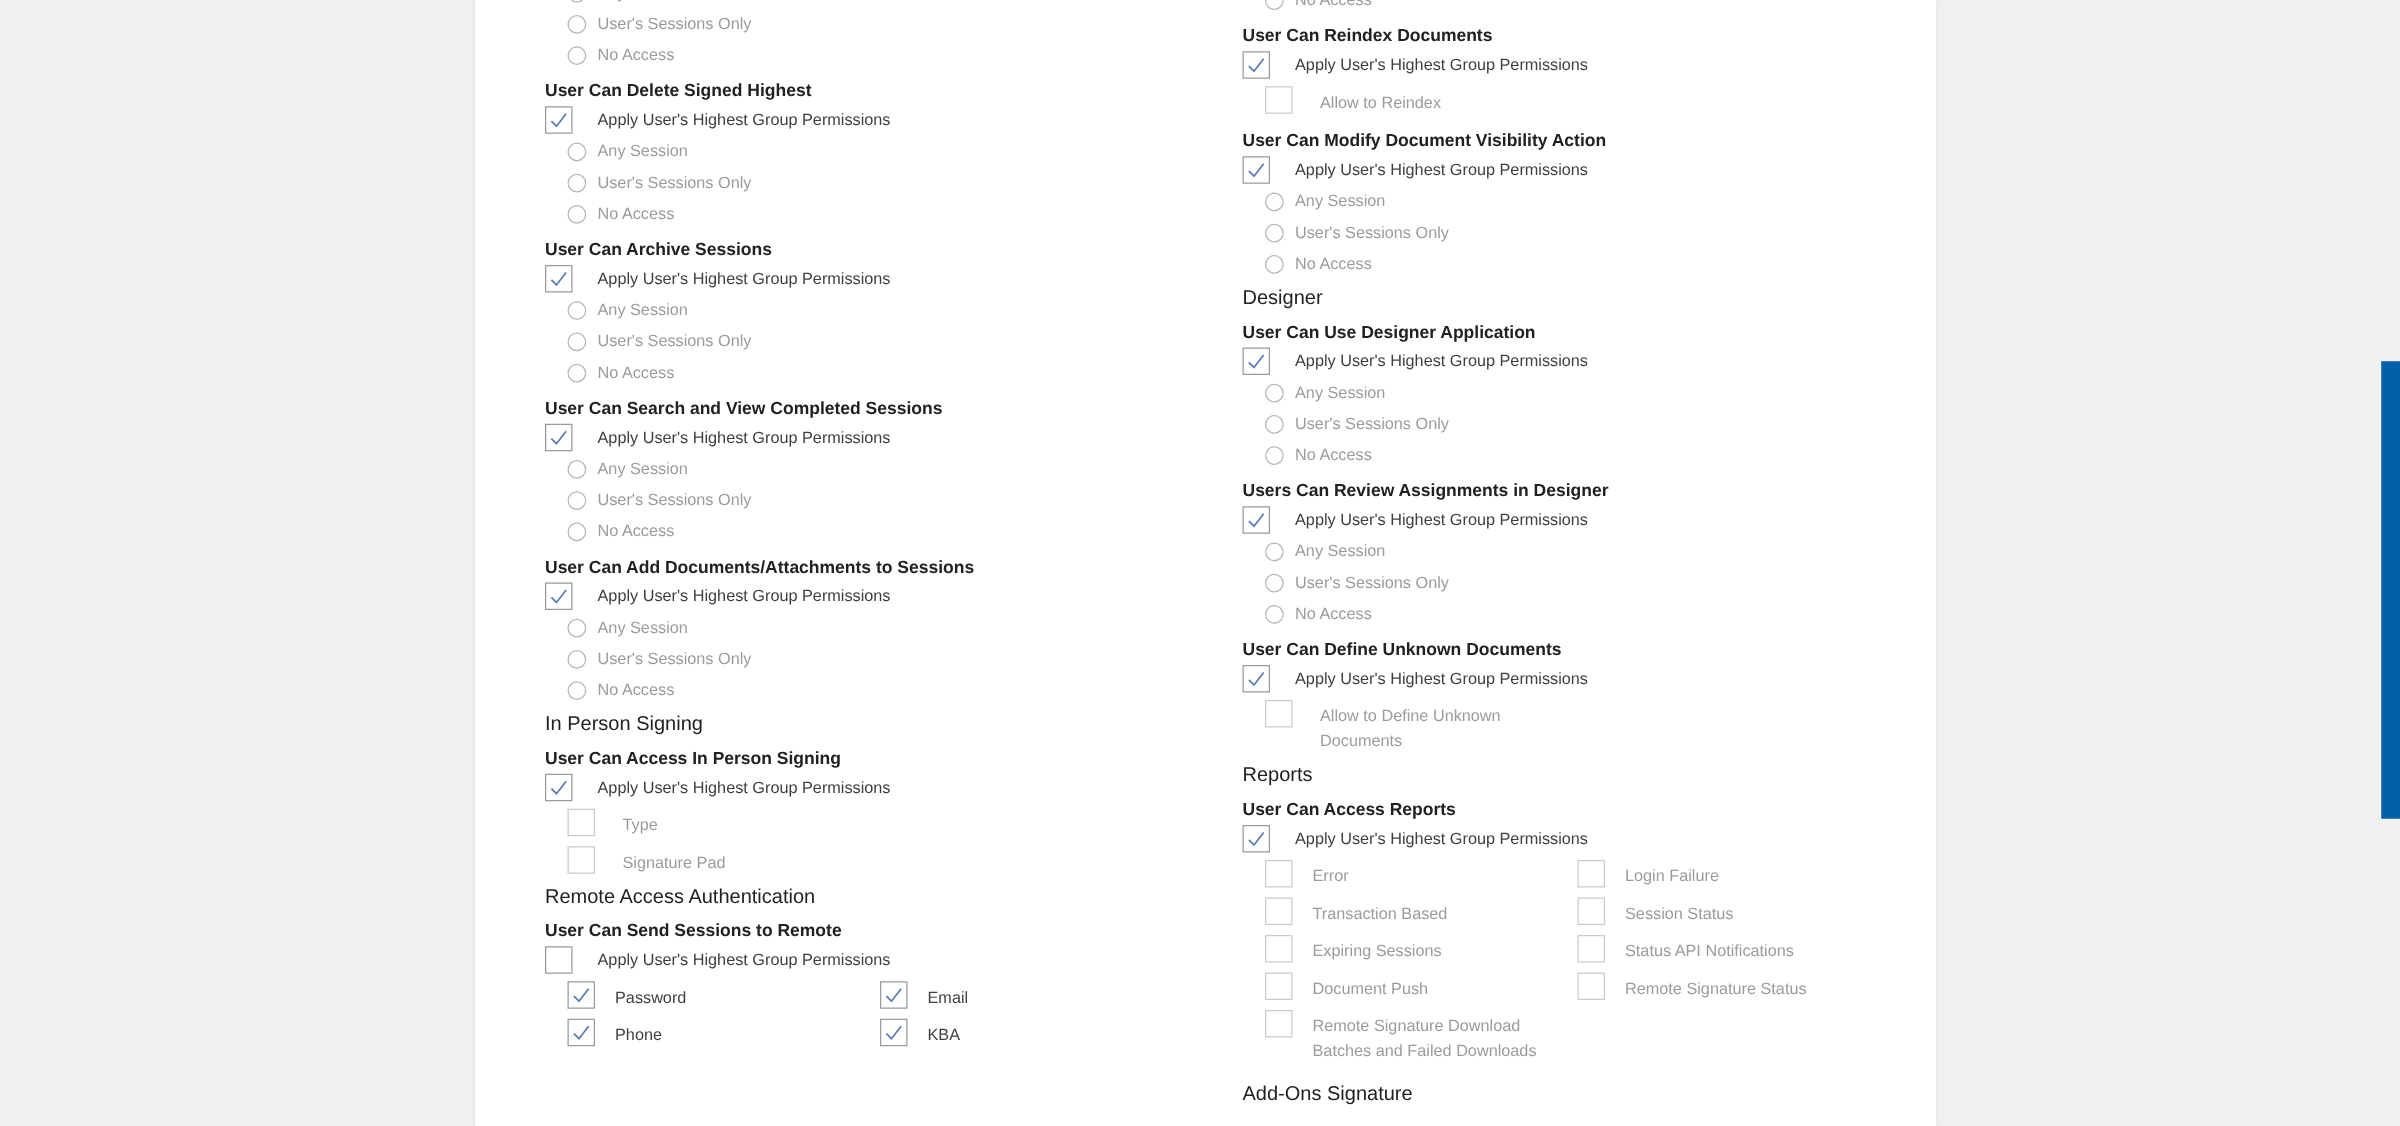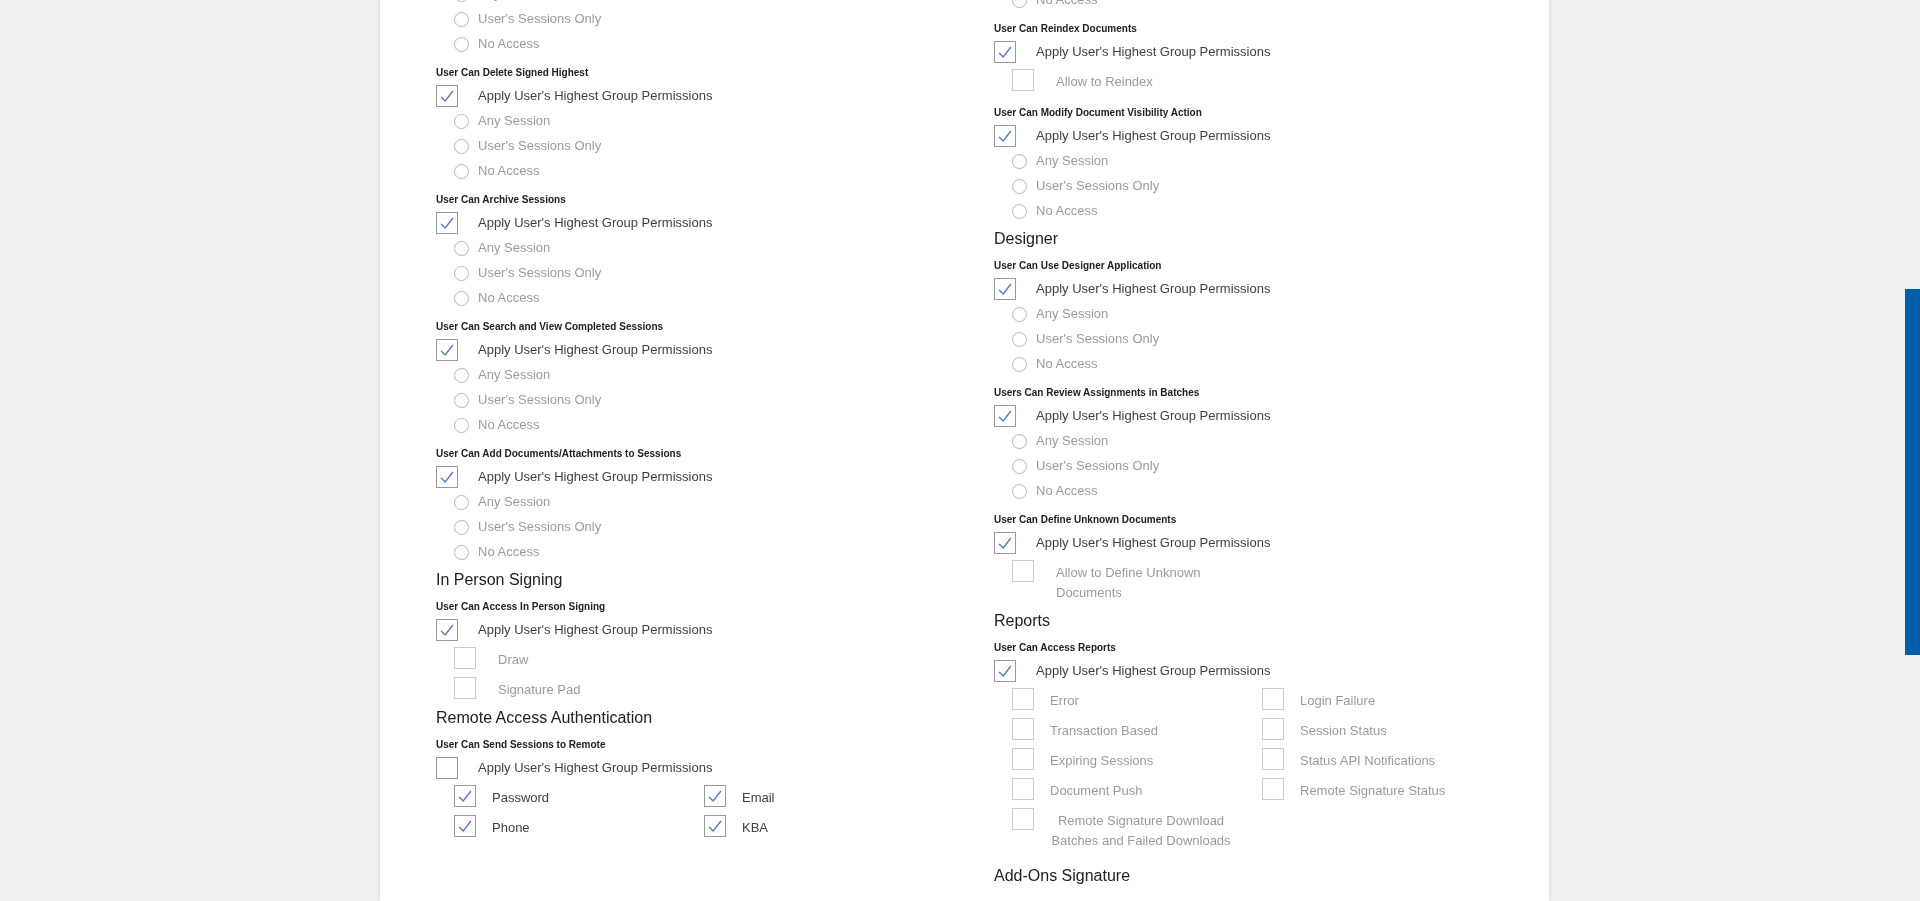--- a/index.html
+++ b/index.html
@@ -19,21 +19,21 @@
   .col { position:absolute; top:0; }
   .col-left  { left:56px;  width:520px; }
   .col-right { left:614px; width:540px; }
 
   .section {
     font-size:16px; font-weight:normal; color:var(--title,#212121);
     line-height:22px; margin-top:7px; margin-bottom:-5px;
   }
   .group { margin-top:12px; }
   .group-title {
-    font-size:10px; font-weight:bold; color:var(--title,#212121);
+    font-size:14px; font-weight:bold; color:var(--title,#212121);
     line-height:17px; margin-bottom:3px;
   }
   .row { display:flex; align-items:center; }
   .apply-row { min-height:24px; margin-bottom:5px;text-align:center; }
   .options { margin-top:0; }
   .opt-row { min-height:16px; margin-bottom:9px; padding-left:18px; }
   .cbopt-row { min-height:22px; margin-bottom:7px; padding-left:18px; align-items:flex-start; }
   .grid { display:flex; padding-left:18px; }
   .grid .grid-col { width:250px; }
   .grid .cbopt-row { padding-left:0; }
@@ -46,21 +46,21 @@
   .cb svg { display:block; width:100%; height:100%; }
   .radio {
     width:15px; height:15px; flex:0 0 15px;
     border:1px solid #b4b6b8; border-radius:50%; background:#fff;
   }
   .lbl { color:var(--label,#3f3f3f); line-height:16px; }
   .lbl.disabled { color:var(--dislabel,#9b9b9b); }
   .apply-row .lbl { margin-left:20px; }
   .opt-row .lbl { margin-left:9px; }
   .cbopt-row .lbl { margin-left:22px; padding-top:3px; line-height:20px; max-width:182px; }
-  .grid .cbopt-row .lbl { margin-left:16px;text-align:center; }
+  .grid .cbopt-row .lbl { margin-left:16px; }
 
   .scrollbar-thumb {
     position:absolute; left:1905px; top:289px; width:15px; height:366px;
     background:var(--scroll,#005fa9);
   }
 </style>
 </head>
 <body>
 
 <div class="panel">
@@ -186,21 +186,21 @@
           <span class="cb">
             <svg viewBox="0 0 22 22">
               <polyline points="4.5,12 9,16.5 17.5,5.5" fill="none" stroke="#5a7fb5" stroke-width="1.6"></polyline>
             </svg>
           </span>
           <span class="lbl">Apply User's Highest Group Permissions</span>
         </div>
         <div class="options">
           <div class="row cbopt-row">
             <span class="cb disabled"></span>
-            <span class="lbl disabled">Draw</span>
+            <span class="lbl disabled">Type</span>
           </div>
           <div class="row cbopt-row">
             <span class="cb disabled"></span>
             <span class="lbl disabled">Signature Pad</span>
           </div>
         </div>
       </div>
       <div class="section">Remote Access Authentication</div>
       <div class="group">
         <div class="group-title">User Can Send Sessions to Remote</div>
@@ -317,21 +317,21 @@
             <span class="radio"></span>
             <span class="lbl disabled">User's Sessions Only</span>
           </div>
           <div class="row opt-row">
             <span class="radio"></span>
             <span class="lbl disabled">No Access</span>
           </div>
         </div>
       </div>
       <div class="group">
-        <div class="group-title">Users Can Review Assignments in Batches</div>
+        <div class="group-title">Users Can Review Assignments in Designer</div>
         <div class="row apply-row">
           <span class="cb">
             <svg viewBox="0 0 22 22">
               <polyline points="4.5,12 9,16.5 17.5,5.5" fill="none" stroke="#5a7fb5" stroke-width="1.6"></polyline>
             </svg>
           </span>
           <span class="lbl">Apply User's Highest Group Permissions</span>
         </div>
         <div class="options">
           <div class="row opt-row">

